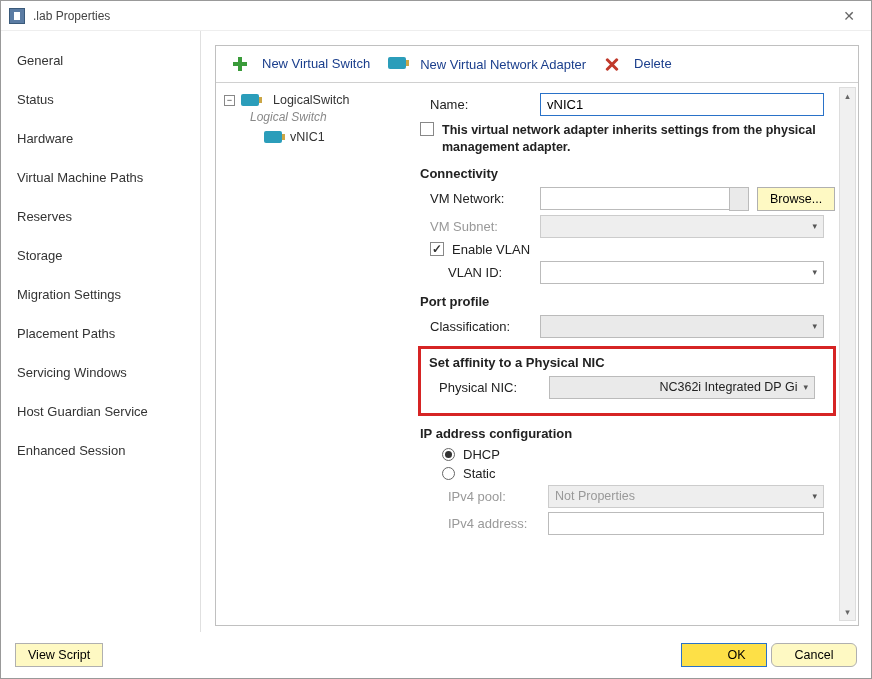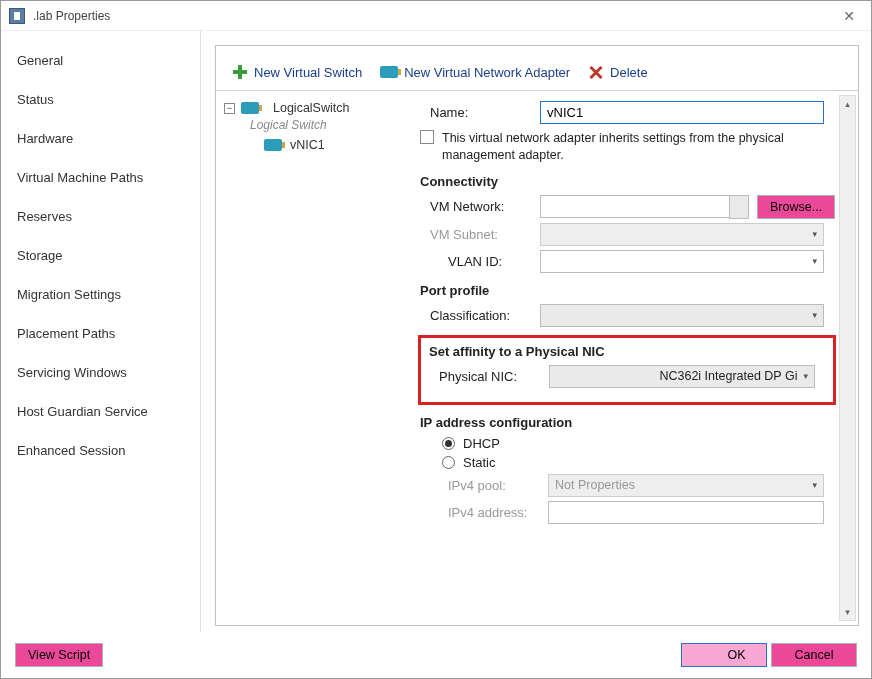--- a/index.html
+++ b/index.html
@@ -43,21 +43,21 @@
     border-right:8px solid #fff;
   }
   .main-panel { flex:1; padding: 14px 12px 6px 14px; display:flex; flex-direction:column; overflow:hidden;}
   .main-panel-inner{
     flex:1; border:1px solid #c0c0c0; display:flex; flex-direction:column; overflow:hidden;
   }
   .toolbar{
     display:flex; align-items:center; gap:6px; padding:8px 10px;
     font-size:13px; color:#1a3e8c;
   }
-  .toolbar .tb-btn{display:flex;align-items:center;gap:6px;padding:2px 6px;cursor:pointer;margin-top:8px;}
+  .toolbar .tb-btn{display:flex;align-items:flex-start;gap:14px;padding:2px 6px;cursor:pointer;}
   .icon-plus{width:16px;height:16px;display:inline-block;position:relative;}
   .icon-plus::before,.icon-plus::after{content:"";position:absolute;background:#3a9b3a;}
   .icon-plus::before{left:6px;top:1px;width:4px;height:14px;}
   .icon-plus::after{top:6px;left:1px;height:4px;width:14px;}
   .icon-nic{width:18px;height:12px;background:#2b9dba;display:inline-block;border-radius:2px;position:relative;}
   .icon-nic::after{content:"";position:absolute;right:-3px;top:3px;width:3px;height:6px;background:#cba646;}
   .icon-del{width:16px;height:16px;display:inline-block;position:relative;}
   .icon-del::before,.icon-del::after{content:"";position:absolute;top:7px;left:0;width:16px;height:3px;background:#c0392b;border-radius:1px;}
   .icon-del::before{transform:rotate(45deg);}
   .icon-del::after{transform:rotate(-45deg);}
@@ -79,33 +79,33 @@
   .label-col3{width:102px;flex-shrink:0;padding-left:18px;}
   input[type=text].tb{
     height:23px;border:1px solid #2a72c8;padding:2px 6px;font-size:13px;flex:1;outline:none;
     background:#fff;
   }
   input[type=text].tb.plain{border:1px solid #bbb;}
   .chk{width:14px;height:14px;border:1px solid #888;display:inline-flex;align-items:center;justify-content:center;font-size:11px;color:#333;flex-shrink:0;background:#fff;}
   .chk.checked::after{content:"✓";font-size:12px;line-height:1;color:#333;font-weight:bold;}
   .section-h{font-weight:600;margin:10px 0 6px 0;}
   .btn{
-    height:24px;min-width:72px;padding:0 12px;border:1px solid #b0b0b0;background:#ec4899;font-size:12.5px;cursor:pointer;
+    height:24px;min-width:72px;padding:0 12px;border:1px solid #b0b0b0;background:#fef9c3;font-size:12.5px;cursor:pointer;
     display:inline-flex;align-items:center;justify-content:center;
   }
-  .btn.primary{border-color:#2a72c8;background:#f9a8d4;padding-left:37px;}
+  .btn.primary{border-color:#2a72c8;background:#fde047;padding-left:37px;}
   .combo{height:23px;border:1px solid #bbb;background:#eaeaea;flex:1;display:flex;align-items:center;justify-content:space-between;padding:0 6px;font-size:12.5px;cursor:pointer;}
   .combo.white{background:#fff;}
   .combo .caret{font-size:9px;color:#555;}
   .combo.disabled{color:#999;background:#eee;border-color:#ccc;cursor:default;}
   .disabled-text{color:#999;}
   .radio{width:13px;height:13px;border:1px solid #666;border-radius:50%;display:inline-flex;align-items:center;justify-content:center;flex-shrink:0;background:#fff;}
   .radio.checked::after{content:"";width:7px;height:7px;border-radius:50%;background:#333;}
   .highlight-box{border:3px solid #d62424;padding:6px 8px 10px 8px;margin:8px -2px 8px -2px;}
-  .inherit-row{display:flex;align-items:flex-start;gap:8px;margin:6px 0 6px 0;}
+  .inherit-row{display:flex;align-items:flex-start;gap:8px;margin:6px 0 6px 0;font-weight:bold;}
   .inherit-text{font-size:12.5px;line-height:1.35;}
   .footer{
     height:46px;border-top:0;display:flex;align-items:center;padding:0 14px;gap:4px;
   }
   .footer .fspacer{flex:1;}
   .name-row-wrap{display:flex;align-items:center;gap:8px;}
   .small-tb{height:23px;border:1px solid #bbb;flex:1;padding:2px 6px;font-size:13px;background:#fff;}
 </style>
 </head>
 <body>
@@ -193,20 +193,24 @@
               </div>
 
               <div class="row">
                 <span class="label-col disabled-text">VM Subnet:</span>
                 <div class="combo disabled">
                   <span></span>
                     <span class="caret">▾</span>
                 </div>
               </div>
 
+              <div class="row">
+                <span class="chk checked"></span>
+                <span>Enable VLAN</span>
+              </div>
 
               <div class="row">
                 <span class="label-col3">VLAN ID:</span>
                 <div class="combo white">
                   <span></span>
                     <span class="caret">▾</span>
                 </div>
               </div>
 
               <div class="section-h">Port profile</div>
@@ -263,16 +267,16 @@
         </div>
 
       </div>
     </div>
   </div>
 
   <div class="footer">
     <button class="btn">View Script</button>
     <span class="fspacer"></span>
     <button class="btn primary" style="min-width:86px;">OK</button>
-    <button class="btn" style="min-width:86px;">Cancel</button>
+    <button class="btn" style="min-width:86px;border-radius:6px;">Cancel</button>
   </div>
 
 </div>
 
 </body></html>

